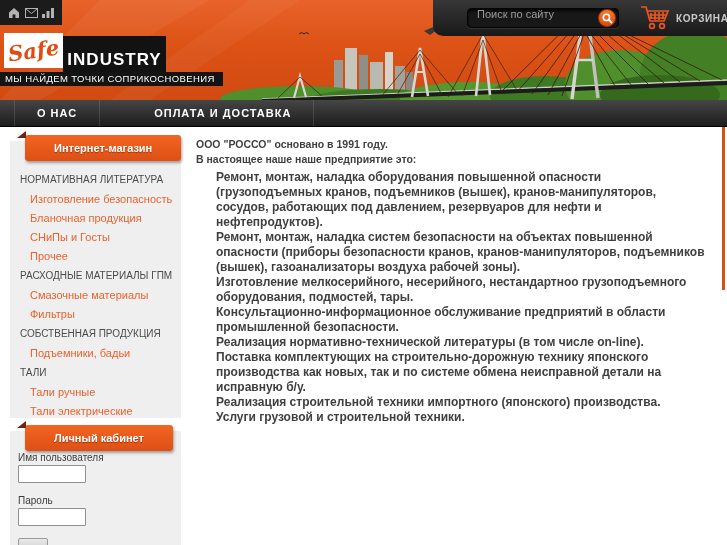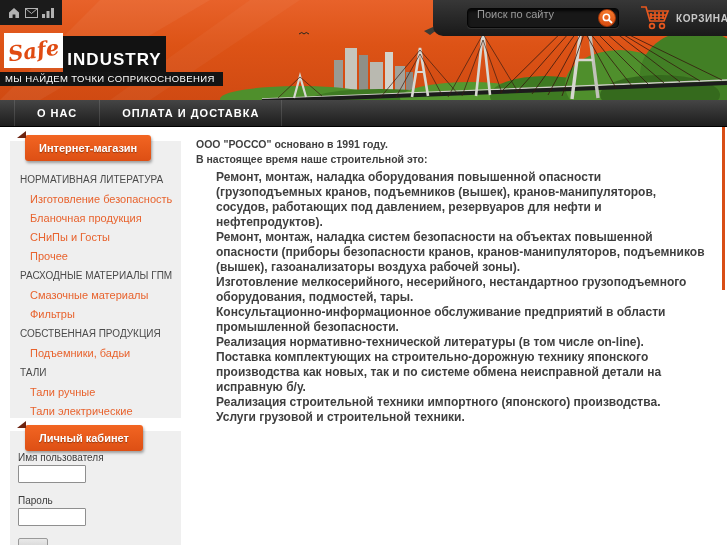--- a/index.html
+++ b/index.html
@@ -33,35 +33,35 @@
   .logo-script{font-family:"DejaVu Serif",serif;font-style:italic;font-weight:bold;
                font-size:21px;color:#e04b12;transform:rotate(-8deg);}
   .logo-main-box{left:63px;top:36px;width:103px;height:48px;background:#121212;z-index:6;
                  display:flex;align-items:center;justify-content:center;}
   .logo-main{color:#fff;font-weight:bold;font-size:17px;letter-spacing:1px;}
   .tagline{left:0;top:72px;height:14px;background:#141414;color:#fff;z-index:6;
            font-size:9.5px;font-weight:normal;letter-spacing:.4px;line-height:14px;padding:0 8px 0 5px;white-space:nowrap;}
 
   
   .nav{left:0;top:100px;width:727px;height:27px;background:linear-gradient(180deg,#454545,#1d1d1d);
-       border-bottom:1px solid #000;box-sizing:border-box;display:flex;}
+       border-bottom:1px solid #000;box-sizing:border-box;display:flex;gap:32px;}
   .nav-item{display:block;line-height:27px;padding:0 22px;color:#fff;font-size:11px;font-weight:bold;
             letter-spacing:1px;text-decoration:none;border-right:1px solid rgba(255,255,255,.12);cursor:pointer;}
   .nav-item:first-child{border-left:1px solid rgba(255,255,255,.12);margin-left:14px;}
 
   .accent-line{left:722px;top:127px;width:3px;height:163px;background:#d94e15;}
 
   
   .panel{background:#efefef;}
   .panel-shop{left:10px;top:141px;width:171px;height:277px;}
   .panel-account{left:10px;top:431px;width:171px;height:114px;}
 
   .btn-orange{position:absolute;z-index:7;background:linear-gradient(180deg,#f26522,#dd4f14);
               border-radius:3px;color:#fff;font-size:11px;font-weight:bold;line-height:26px;height:26px;
-              padding:0 14px;box-shadow:1px 2px 3px rgba(0,0,0,.35);text-shadow:0 1px 1px rgba(0,0,0,.35);
+              padding:0 29px;box-shadow:1px 2px 3px rgba(0,0,0,.35);text-shadow:0 1px 1px rgba(0,0,0,.35);
               cursor:pointer;white-space:nowrap;}
   .fold{position:absolute;width:9px;height:7px;left:-8px;top:-4px;background:#6e2410;
         clip-path:polygon(100% 0,100% 100%,0 100%);}
   .btn-shop{left:25px;top:135px;}
   .btn-account{left:25px;top:425px;}
 
   .menu{padding:33px 6px 0 10px;}
   .menu-section{margin-top:8px;}
   .menu-section:first-child{margin-top:0;}
   .menu-header{font-size:10px;line-height:12px;color:#4a4a4a;}
@@ -249,21 +249,21 @@
   <div class="abs panel panel-account">
     <label class="form-label" style="top:21px">Имя пользователя</label>
     <input class="form-input" style="top: 34px;" type="text" value="">
     <label class="form-label" style="top:64px">Пароль</label>
     <input class="form-input" style="top: 77px;" type="password" value="">
     <button class="login-btn"></button>
   </div>
 
   <div class="abs main">
     <p class="intro-line">ООО "РОССО" основано в 1991 году.</p>
-    <p class="intro-line">В настоящее время наше строительной это:</p>
+    <p class="intro-line">В настоящее наше наше предприятие это:</p>
     <div class="services">
       <p class="service">Ремонт, монтаж, наладка оборудования повышенной опасности (грузоподъемных кранов, подъемников (вышек), кранов-манипуляторов, сосудов, работающих под давлением, резервуаров для нефти и нефтепродуктов).</p>
       <p class="service">Ремонт, монтаж, наладка систем безопасности на объектах повышенной опасности (приборы безопасности кранов, кранов-манипуляторов, подъемников (вышек), газоанализаторы воздуха рабочей зоны).</p>
       <p class="service">Изготовление мелкосерийного, несерийного, нестандартноо грузоподъемного оборудования, подмостей, тары.</p>
       <p class="service">Консультационно-информационное обслуживание предприятий в области промышленной безопасности.</p>
       <p class="service">Реализация нормативно-технической литературы (в том числе on-line).</p>
       <p class="service">Поставка комплектующих на строительно-дорожную технику японского производства как новых, так и по системе обмена неисправной детали на исправную б/у.</p>
       <p class="service">Реализация строительной техники импортного (японского) производства.</p>
       <p class="service">Услуги грузовой и строительной техники.</p>
     </div>

